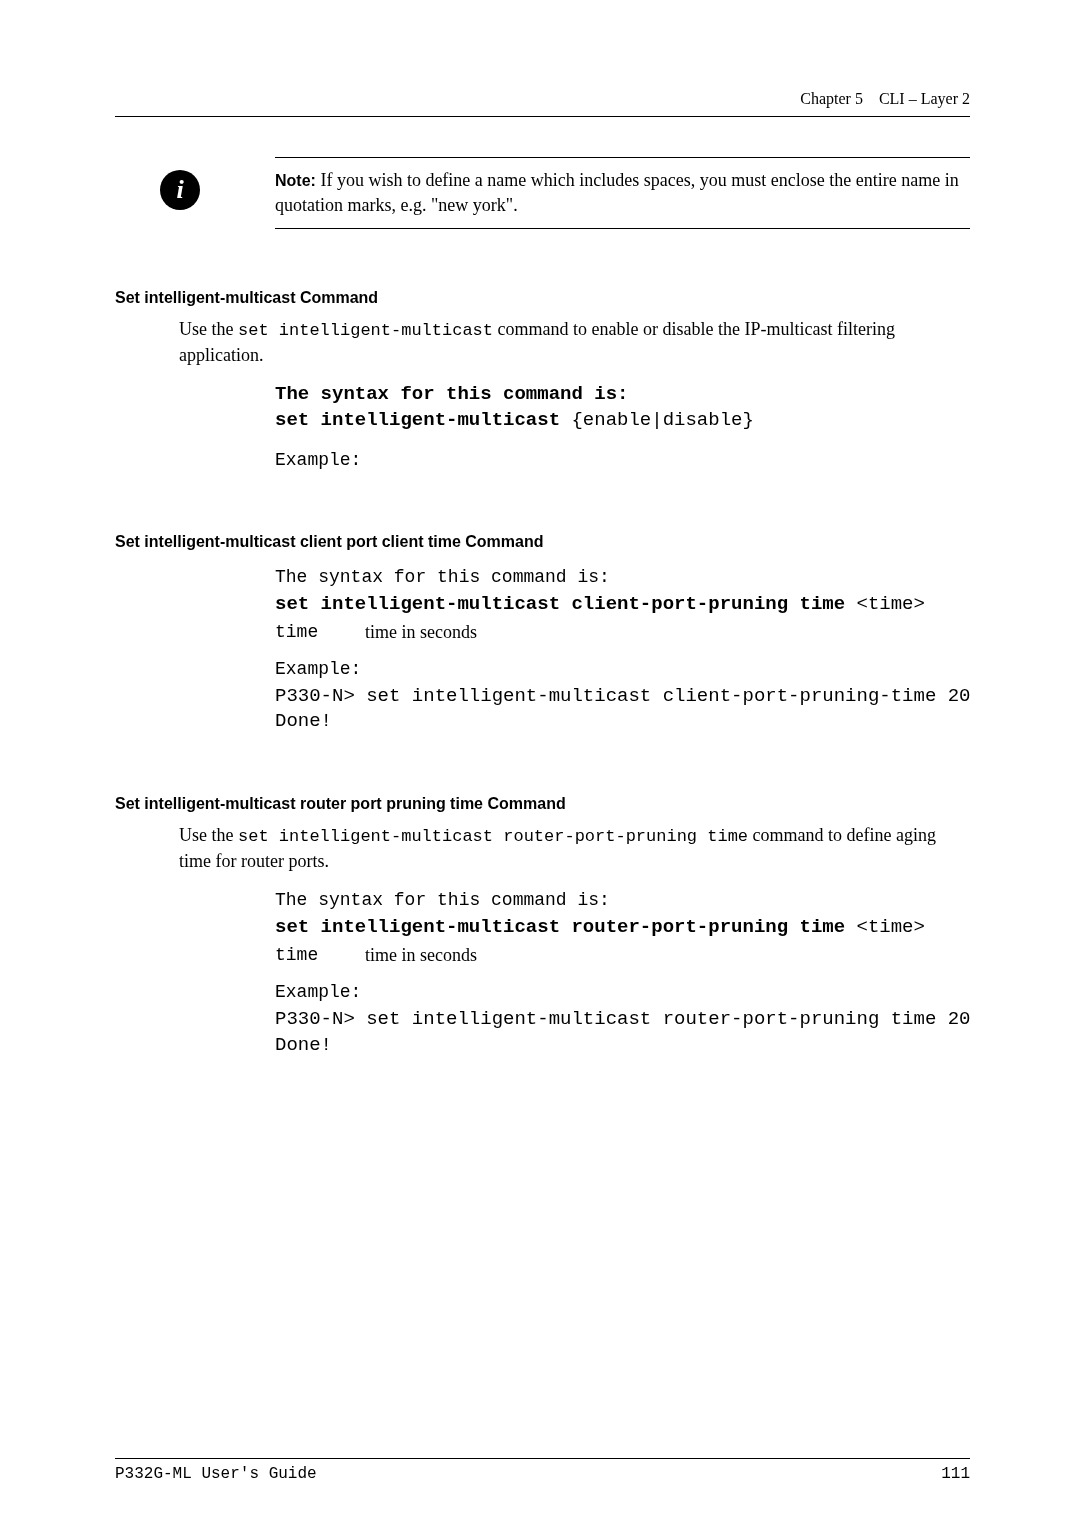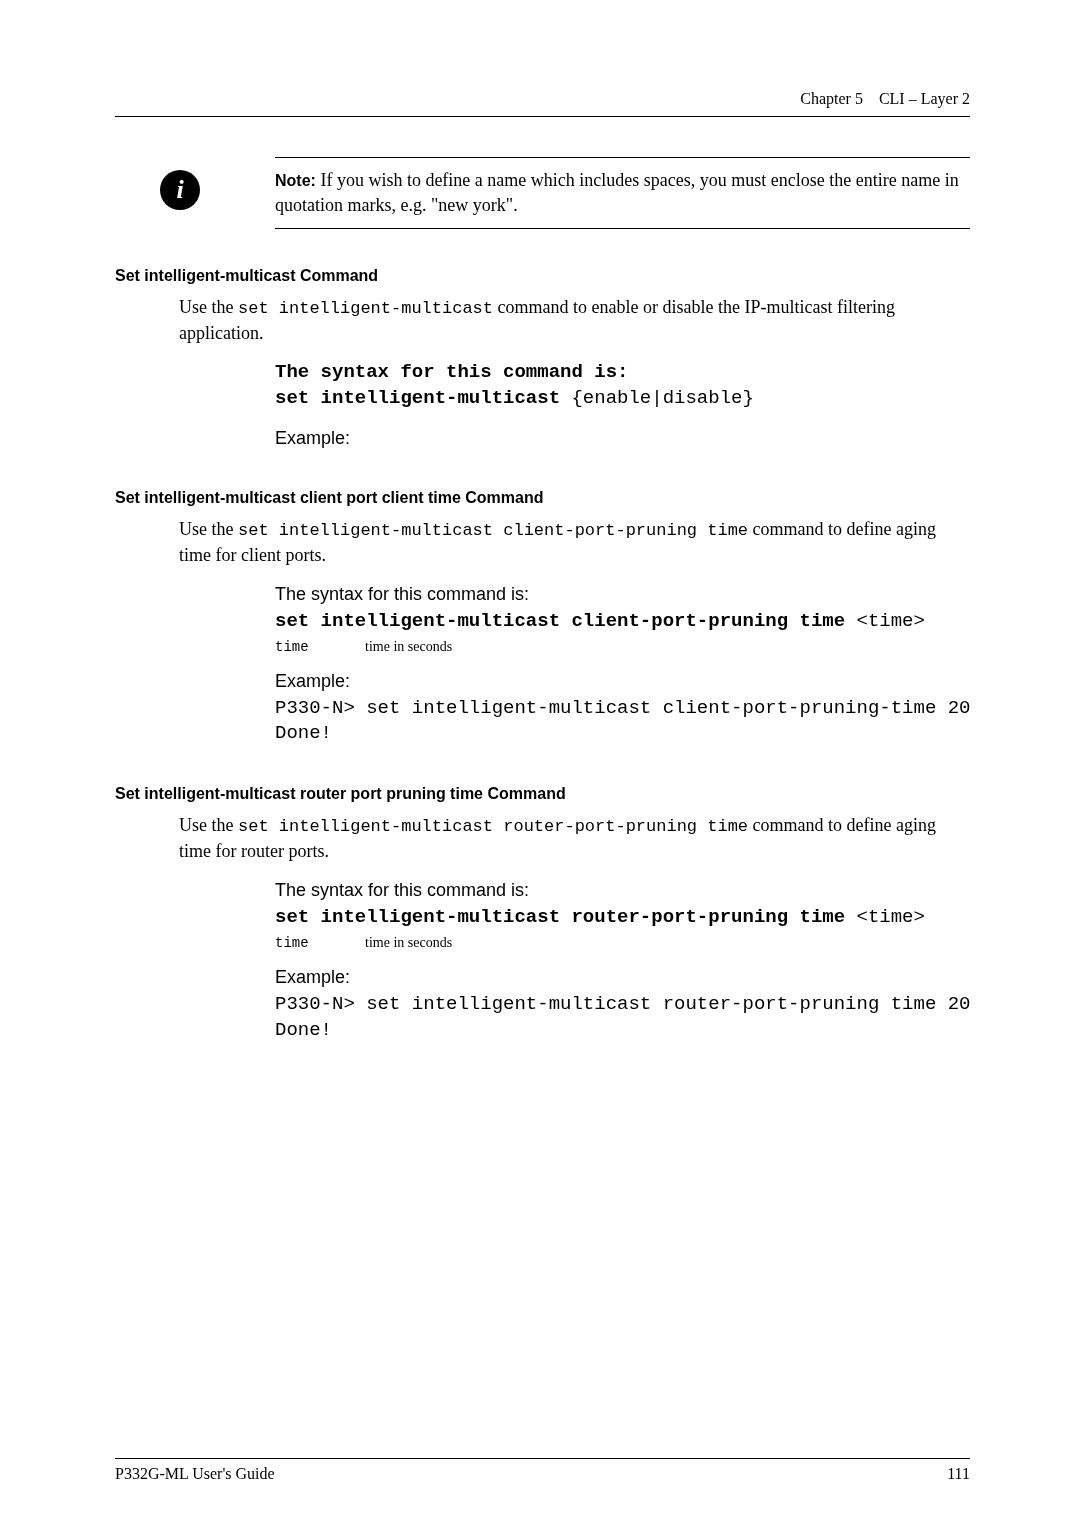--- a/index.html
+++ b/index.html
@@ -68,21 +68,21 @@
   }
   .note-text .bold {
     font-family: Arial, Helvetica, sans-serif;
     font-weight: bold;
     font-size: 16px;
   }
   .sect-heading {
     font-family: Arial, Helvetica, sans-serif;
     font-weight: bold;
     font-size: 16px;
-    margin-top: 38px;
+    margin-top: 60px;
     margin-bottom: 10px;
   }
   .body-text {
     margin-left: 64px;
     font-family: "Palatino Linotype","Book Antiqua",Palatino,serif;
     font-size: 18px;
     line-height: 1.4;
   }
   .body-text .mono {
     font-family: "Courier New", Courier, monospace;
@@ -94,28 +94,28 @@
     font-size: 19px;
     white-space: pre;
     margin-top: 14px;
     line-height: 1.35;
   }
   .code-block .bold {
     font-weight: bold;
   }
   .serif-block {
     margin-left: 160px;
-    font-family: Liberation Sans, sans-serif;
+    font-family: Liberation Mono, monospace;
     font-size: 18px;
     line-height: 1.4;
     margin-top: 14px;
   }
   .param-row {
     margin-left: 160px;
-    font-size: 14px;
+    font-size: 18px;
     margin-top: 4px;
     display: flex;
   }
   .param-row .pname {
     font-family: "Courier New", Courier, monospace;
     width: 90px;
     flex: 0 0 90px;
   }
   .param-row .pdesc {
     font-family: "Palatino Linotype","Book Antiqua",Palatino,serif;
@@ -127,21 +127,21 @@
     bottom: 45px;
   }
   .footer-rule {
     border: none;
     border-top: 1.5px solid #000;
     margin-bottom: 6px;
   }
   .footer-row {
     display: flex;
     justify-content: space-between;
-    font-family: Liberation Serif, serif;
+    font-family: Liberation Mono, monospace;
     font-size: 16px;
   }
 </style>
 </head>
 <body>
 
 <div class="page">
 
   <div class="header-right">
     <span>Chapter 5</span>&nbsp;&nbsp;&nbsp;&nbsp;<span>CLI – Layer 2</span>
@@ -162,23 +162,20 @@
 
   <div class="sect-heading">Set intelligent-multicast Command</div>
   <div class="body-text">
     <span>Use the </span><span class="mono">set intelligent-multicast</span><span> command to enable or disable the IP-multicast filtering application.</span>
   </div>
   <div class="code-block"><span class="bold">The syntax for this command is:</span>
 <span class="bold">set intelligent-multicast</span><span> {enable|disable}</span></div>
   <div class="serif-block">Example:</div>
 
   <div class="sect-heading">Set intelligent-multicast client port client time Command</div>
-  <div class="body-text">
-    <span>Use the </span><span class="mono">set intelligent-multicast client-port-pruning time</span><span> command to define aging time for client ports.</span>
-  </div>
   <div class="serif-block">The syntax for this command is:</div>
   <div class="code-block" style="margin-top:2px;"><span class="bold">set intelligent-multicast client-port-pruning time</span><span> &lt;time&gt;</span></div>
   <div class="param-row">
     <span class="pname">time</span>
     <span class="pdesc">time in seconds</span>
   </div>
   <div class="serif-block">Example:</div>
   <div class="code-block" style="margin-top:2px;"><span>P330-N&gt; set intelligent-multicast client-port-pruning-time 20</span>
 <span>Done!</span></div>
 

